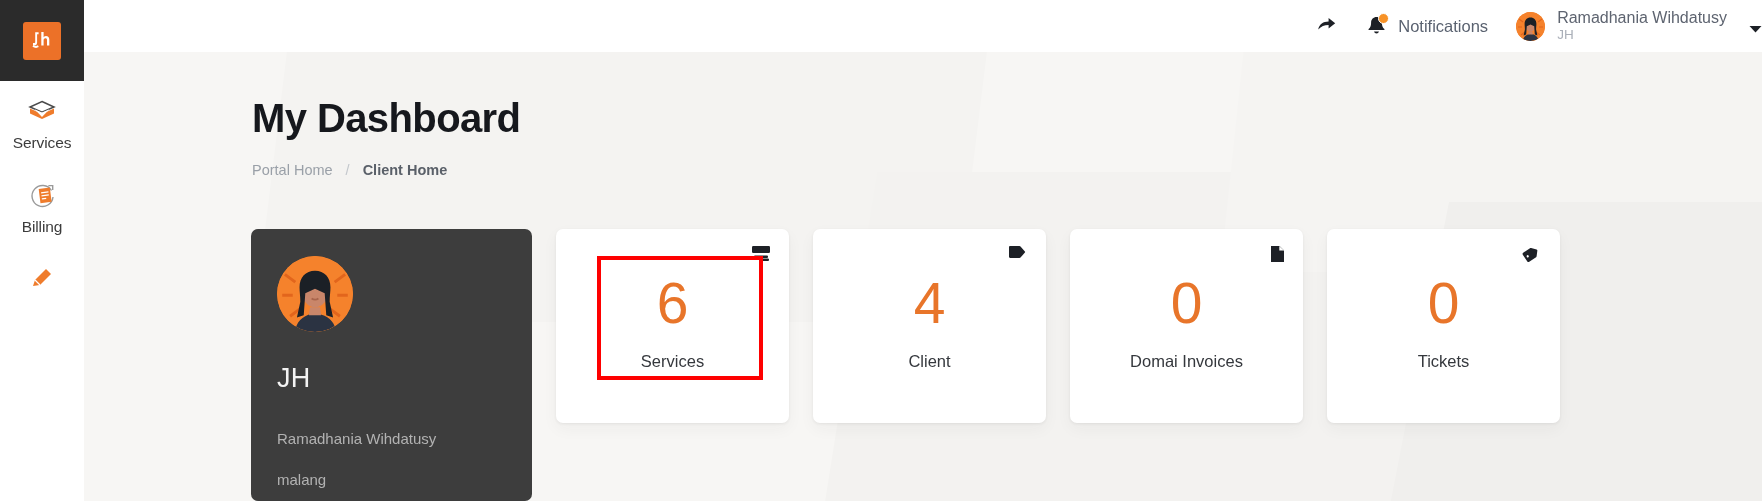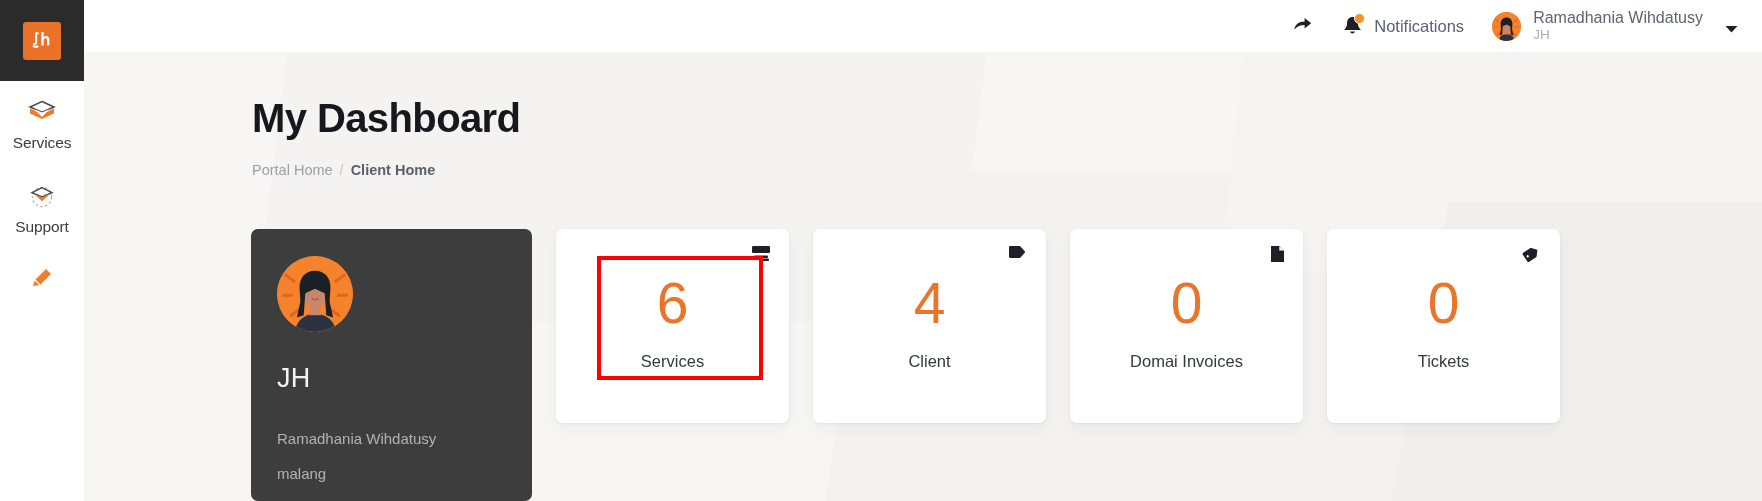--- a/index.html
+++ b/index.html
@@ -35,21 +35,21 @@
   .nav-label {
     font-size:15.5px; color:#3c3c3c; letter-spacing:-0.1px;
     max-width:82px; text-align:center; white-space:nowrap; overflow:hidden;
   }
 
   
   #topbar {
     position:absolute; left:84px; top:0; width:1678px; height:52px;
     background:#ffffff; z-index:30;
     display:flex; align-items:center; justify-content:flex-end;
-    padding-right:24px; gap:0;
+    gap:0;
   }
   #share-btn {
     width:44px; height:44px; display:flex; align-items:center; justify-content:center;
     cursor:pointer; margin-right:6px;
   }
   #notif-btn {
     display:flex; align-items:center; gap:11px; cursor:pointer;
     padding:0 10px; height:44px;
   }
   #bell-wrap { position:relative; width:22px; height:26px; display:flex; align-items:center; justify-content:center; }
@@ -80,42 +80,42 @@
   #bg-p4 { left:1330px; top:150px; width:500px; height:360px; transform:skewX(-11deg); background:#f0efed; }
 
   
   #main { position:absolute; left:84px; top:52px; width:1678px; height:449px; z-index:10;text-decoration:underline; }
   #page-title {
     position:absolute; left:168px; top:44px;
     font-size:40px; font-weight:bold; color:#16181d; letter-spacing:-0.6px;
   }
   #breadcrumb {
     position:absolute; left:168px; top:110px;
-    font-size:14.5px; display:flex; align-items:center; gap:7px;
+    font-size:14.5px; display:flex; align-items:center; gap:13px;
   }
   #bc-home { color:#9aa0a8; cursor:pointer; text-decoration:none; }
   #bc-sep { color:#c3c7cc; }
   #bc-current { color:#5a6069; font-weight:bold; }
 
   
   #cards-row { position:absolute; left:167px; top:177px; display:flex; gap:24px; align-items:flex-start; }
 
   #profile-card {
     width:281px; height:272px; background:#3d3d3d; border-radius:7px;
     padding:27px 26px 0 26px; flex:none; overflow:hidden;
   }
   #profile-avatar {
     width:76px; height:76px; border-radius:50%; overflow:hidden;
     background:#f5822c; position:relative;
   }
   #profile-initials {
     margin-top:31px; font-size:27px; color:#f3f3f3; letter-spacing:0.2px;
   }
   #profile-fullname { margin-top:36px; font-size:15px; color:#b2b2b2; }
-  #profile-location { margin-top:18px; font-size:15px; color:#b2b2b2; }
+  #profile-location { margin-top:24px; font-size:15px; color:#b2b2b2; }
 
   .stat-card {
     width:233px; height:194px; background:#ffffff; border-radius:7px;
     flex:none; position:relative;
     box-shadow:0 1px 3px rgba(40,40,40,.07), 0 6px 16px rgba(40,40,40,.045);
     display:flex; flex-direction:column; align-items:center; justify-content:center;
     cursor:pointer;
   }
   .stat-corner-icon { position:absolute; right:18px; top:16px; width:20px; height:20px;
     display:flex; align-items:flex-start; justify-content:flex-end; }
@@ -157,31 +157,32 @@
           <path d="M16 5.5 28 11l-12 5.2L4 11z" fill="none" stroke="#4a4a4a" stroke-width="1.5"></path>
           <path d="M4 12.6v5.0l12 5.4V18z" fill="#ef7c2c"></path>
           <path d="M28 12.6v5.0l-12 5.4V18z" fill="#ef7c2c"></path>
           <path d="M16 16.6 8.6 13.3 16 21l7.4-7.7z" fill="#ffffff"></path>
         </svg>
       </span>
       <span class="nav-label">Services</span>
     </a>
 
 
-
     <a class="nav-item">
       <span class="nav-icon">
         <svg width="32" height="32" viewBox="0 0 32 32">
-          <circle cx="16" cy="17" r="9.6" fill="none" stroke="#b4b4b4" stroke-width="1.3" stroke-dasharray="2.4 2.4"></circle>
-          <path d="M16 7.6 26 12.6l-10 4.4-10-4.4z" fill="none" stroke="#4a4a4a" stroke-width="1.5"></path>
-          <path d="M7.6 13.6 16 17.4l8.4-3.8-8.4 7.6z" fill="#ef7c2c"></path>
-        </svg>
-      </span>
-      <span class="nav-label">Support</span>
+          <path d="M25.5 10.5A10.5 10.5 0 1 0 27 17" fill="none" stroke="#9a9a9a" stroke-width="1.4"></path>
+          <path d="M22.4 5.6h4.3v4.3" fill="none" stroke="#9a9a9a" stroke-width="1.4"></path>
+          <path d="M13.5 8.2h11.2v14.4H13.5z" fill="#ef7c2c" transform="rotate(-7 19 15)"></path>
+          <path d="M15.4 12.4h7.4M15.4 15.4h7.4M15.4 18.4h4.4" stroke="#ffffff" stroke-width="1.3" fill="none" transform="rotate(-7 19 15)"></path>
+        </svg>
+      </span>
+      <span class="nav-label">Billing</span>
     </a>
+
 
     <a class="nav-item">
       <span class="nav-icon">
         <svg width="32" height="32" viewBox="0 0 32 32">
           <path d="M7 22 9 16l11-11 5 5-11 11z" fill="#ef7c2c"></path>
           <path d="M9 16l5 5" stroke="#ffffff" stroke-width="1.3" fill="none"></path>
         </svg>
       </span>
       <span class="nav-label"></span>
     </a>

